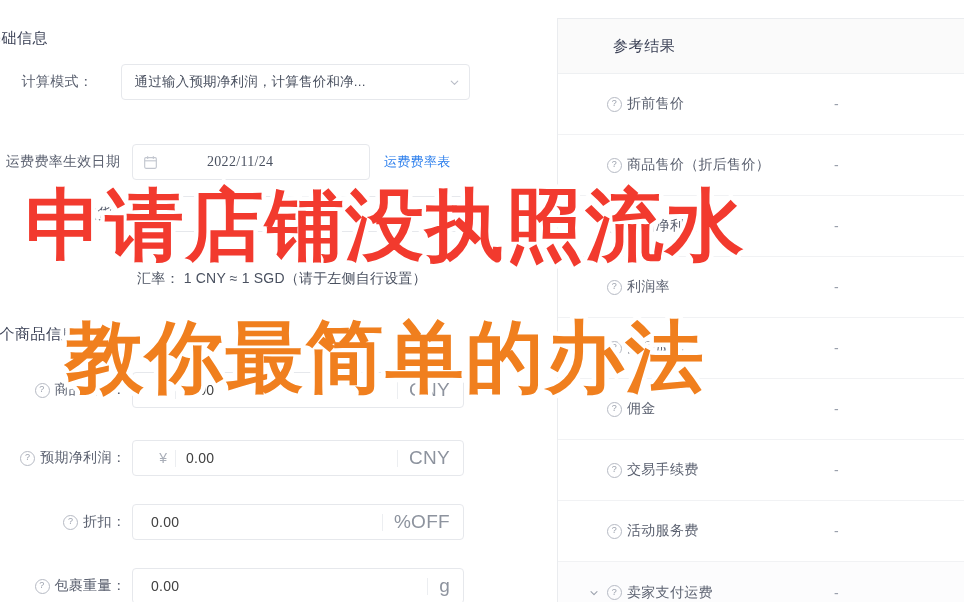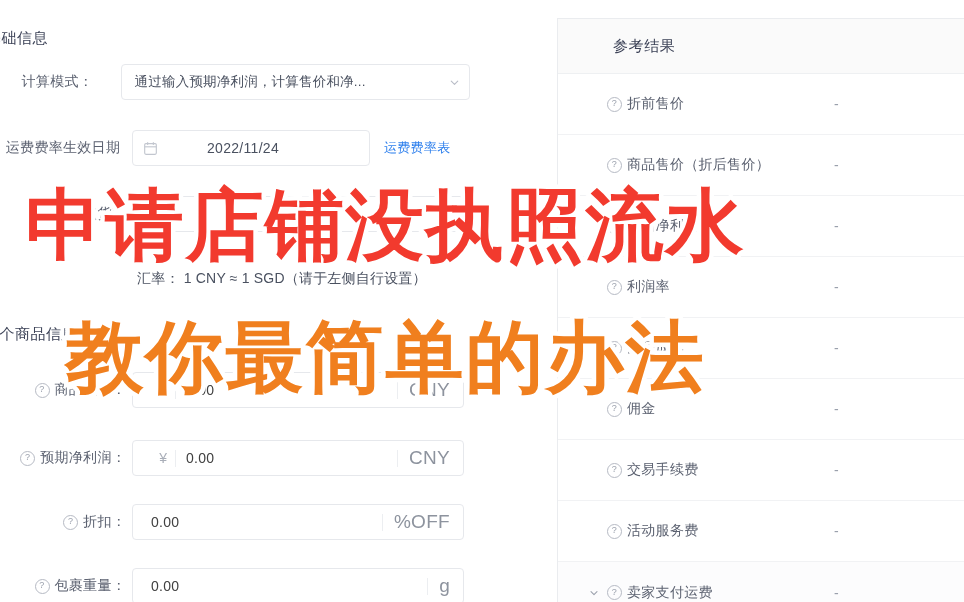--- a/index.html
+++ b/index.html
@@ -155,21 +155,21 @@
       <div class="ctrl" style="width:384px;margin-left:6px;">
         <div class="sel-text">通过输入预期净利润，计算售价和净...</div>
         <div class="chev">
           <svg width="13" height="13" viewBox="0 0 16 16" fill="none">
             <path d="M4 6.2L8 10.2L12 6.2" stroke="currentColor" stroke-width="1.4" stroke-linecap="round" stroke-linejoin="round"></path>
           </svg>
         </div>
       </div>
     </div>
 
-    <div class="frow" style="left:0;top:130px;width:540px;">
+    <div class="frow" style="left:0;top:144px;width:540px;font-family:Liberation Serif, serif;">
       <div class="flabel" style="width:126px;">运费费率生效日期</div>
       <div class="ctrl" style="width:238px;margin-left:6px;gap:40px;">
         <div class="cal-icon">
           <svg width="15" height="15" viewBox="0 0 16 16" fill="none">
             <rect x="1.8" y="2.8" width="12.4" height="11.4" rx="1.3" stroke="currentColor" stroke-width="1.2"></rect>
             <path d="M1.8 6.2H14.2" stroke="currentColor" stroke-width="1.2"></path>
             <path d="M5 1.6V3.6M11 1.6V3.6" stroke="currentColor" stroke-width="1.2" stroke-linecap="round"></path>
           </svg>
         </div>
         <div class="date-text">2022/11/24</div>

